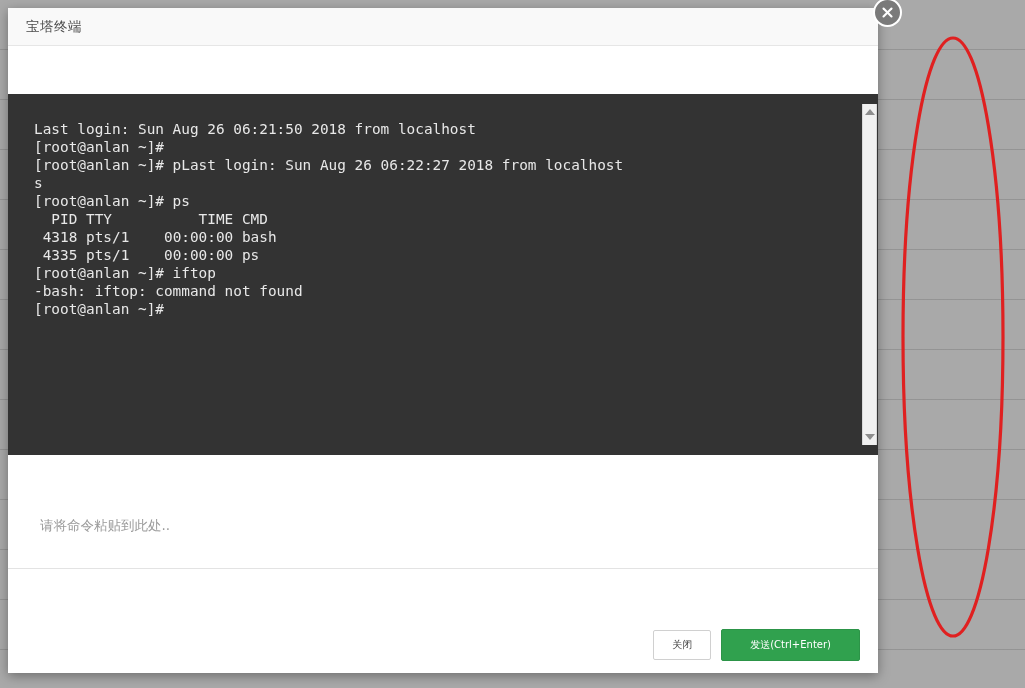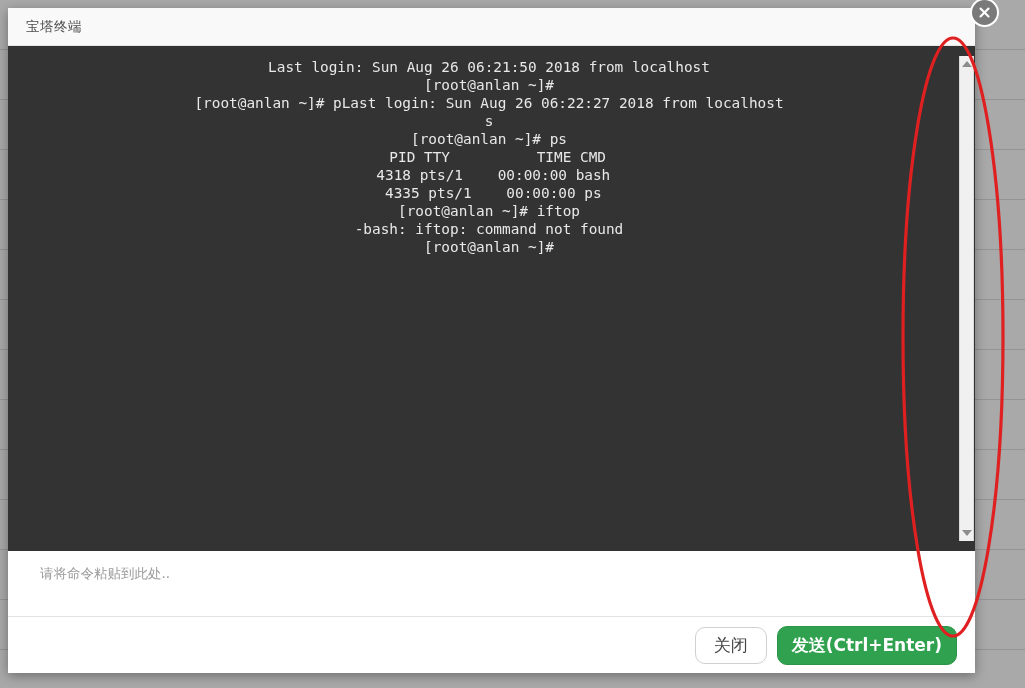--- a/index.html
+++ b/index.html
@@ -28,27 +28,28 @@
       rgba(130,130,130,0.55) 49px,
       rgba(130,130,130,0.55) 50px
     );
   }
 
   
   #terminal-modal {
     position: absolute;
     left: 8px;
     top: 8px;
-    width: 967px;
+    width: 870px;
     height: 665px;
     background: #ffffff;
     box-shadow: 0 3px 11px rgba(0,0,0,0.35);
     display: flex;
     flex-direction: column;
     box-sizing: border-box;
+    gap: 48px;
   }
 
   
   #modal-header {
     height: 38px;
     min-height: 38px;
     background: #f9f9f9;
     border-bottom: 1px solid #e6e6e6;
     display: flex;
     align-items: center;
@@ -84,31 +85,30 @@
   
   #terminal-wrap {
     position: relative;
     flex: 1 1 auto;
     background: #333333;
     overflow: hidden;
     display: flex;
   }
   #terminal-output {
     flex: 1 1 auto;
-    margin: 0;
+    margin: 14px;
     padding: 12px 0 0 12px;
     color: #e8e8e8;
     font-family: "DejaVu Sans Mono", "Liberation Mono", monospace;
     font-size: 14.4px;
     line-height: 18px;
     white-space: pre-wrap;
     word-break: break-all;
     overflow: hidden;
     letter-spacing: 0px;
-    text-align: center;
   }
 
   
   #terminal-scrollbar {
     width: 17px;
     min-width: 17px;
     background: #333333;
     position: relative;
     display: flex;
     flex-direction: column;
@@ -172,39 +172,39 @@
     min-height: 56px;
     background: #ffffff;
     display: flex;
     align-items: center;
     justify-content: flex-end;
     padding: 0 18px;
     box-sizing: border-box;
     gap: 10px;
   }
   .btn {
-    font-size: 17px;
+    font-size: 10px;
     font-family: "DejaVu Sans", "Liberation Sans", sans-serif;
-    border-radius: 10px;
+    border-radius: 2px;
     cursor: pointer;
     line-height: 1;
     box-sizing: border-box;
   }
   #close-text-button {
     background: #ffffff;
     border: 1px solid #d0d0d0;
     color: #444;
     padding: 9px 18px;
   }
   #send-button {
     background: #30a14e;
     border: 1px solid #2c9448;
     color: #ffffff;
-    padding: 10px 14px;
-    font-weight: bold;
+    padding: 10px 28px;
+    font-weight: normal;
   }
 
   
   #annotation-ellipse {
     position: absolute;
     left: 0; top: 0;
     width: 1025px;
     height: 688px;
     pointer-events: none;
     z-index: 60;

